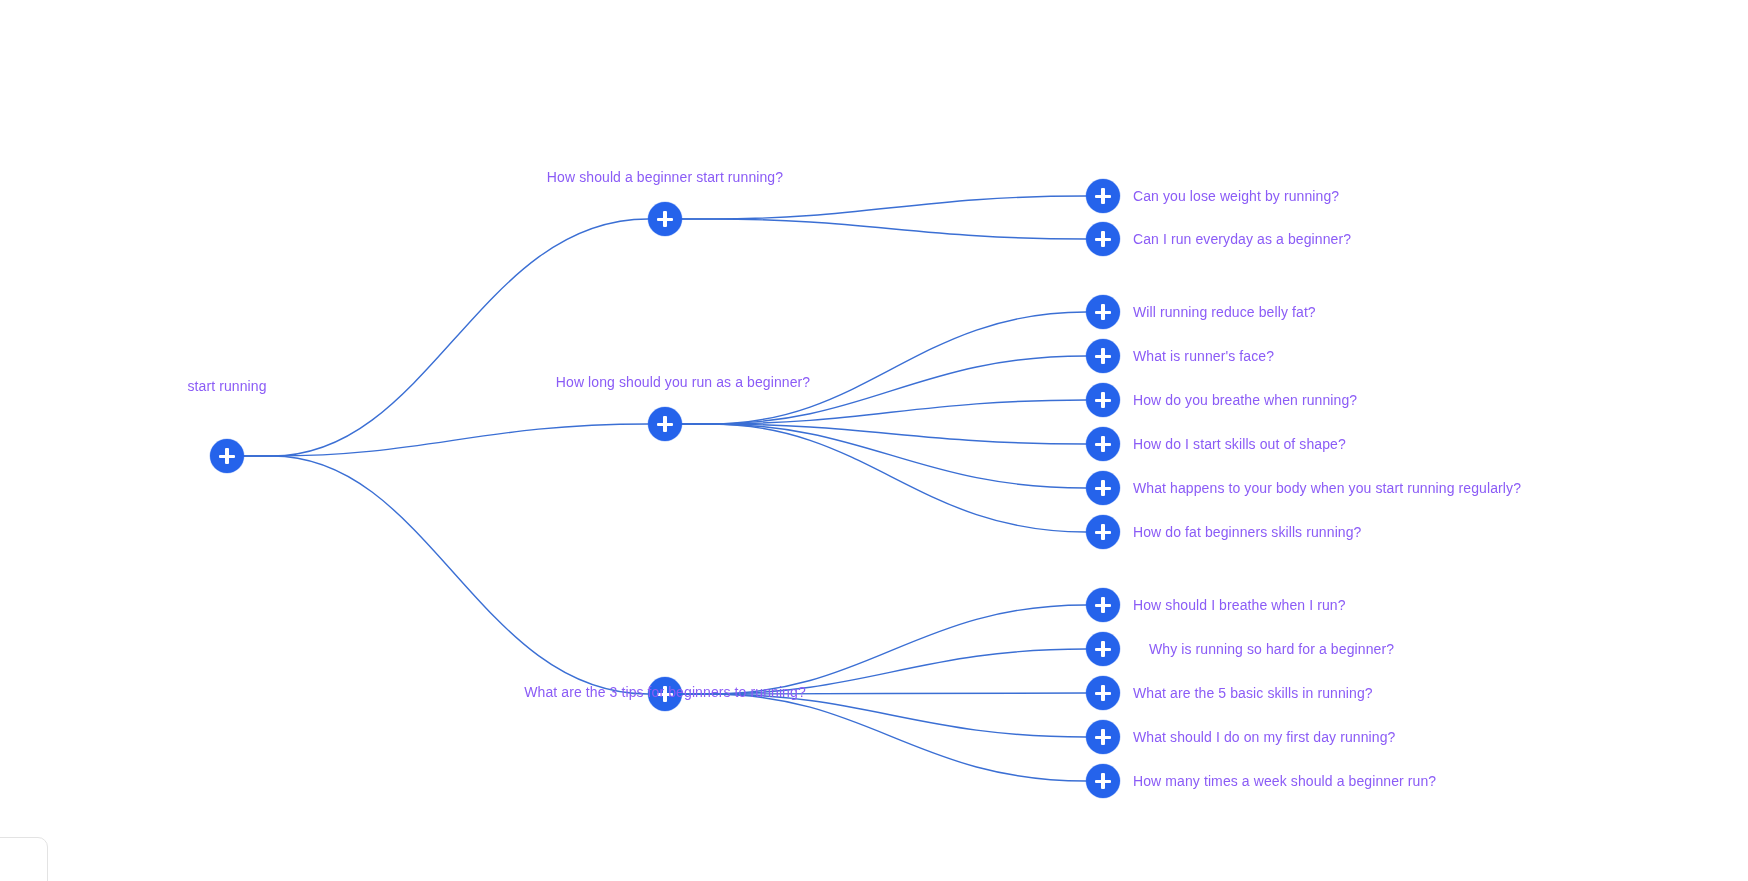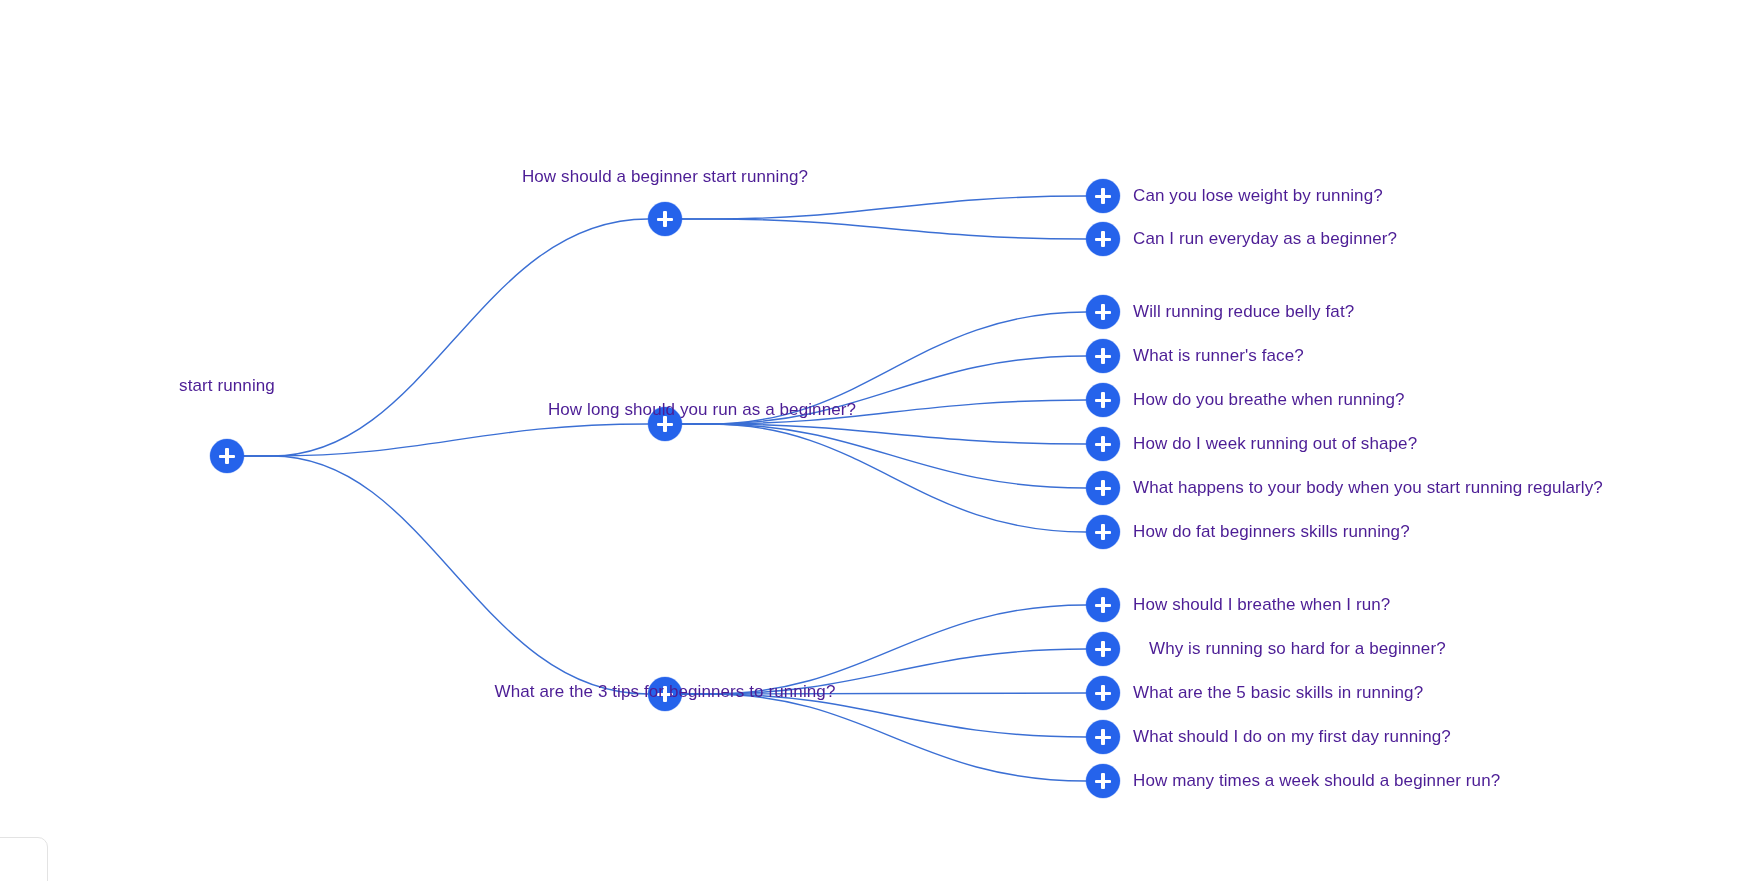--- a/index.html
+++ b/index.html
@@ -57,22 +57,22 @@
   }
   .node::after {
     left: 15.3px;
     top: 9px;
     width: 3.4px;
     height: 16px;
   }
 
   .node-label {
     position: absolute;
-    font-size: 17px;
-    color: #4c1d95;
+    font-size: 14px;
+    color: #8b5cf6;
     white-space: nowrap;
     letter-spacing: 0.1px;
     line-height: 20px;
   }
   .label-right {
     transform: translateY(-10px);
   }
   .label-above {
     transform: translate(-50%, -100%);
     text-align: center;
@@ -114,29 +114,29 @@
   <div id="node-layer">
       <div class="node" style="left: 227px; top: 456px;"><span></span></div>
       <div class="node-label label-above" style="left: 227px; top: 396px;">start running</div>
       <div class="node" style="left: 665px; top: 219px;"><span></span></div>
       <div class="node-label label-above" style="left: 665px; top: 187px;">How should a beginner start running?</div>
       <div class="node" style="left: 1103px; top: 196px;"><span></span></div>
       <div class="node-label label-right" style="left: 1133px; top: 196px;">Can you lose weight by running?</div>
       <div class="node" style="left: 1103px; top: 239px;"><span></span></div>
       <div class="node-label label-right" style="left: 1133px; top: 239px;">Can I run everyday as a beginner?</div>
       <div class="node" style="left: 665px; top: 424px;"><span></span></div>
-      <div class="node-label label-above" style="left: 702px; top: 392px; margin-top: 28px;">How long should you run as a beginner?</div>
+      <div class="node-label label-above" style="left: 683px; top: 392px;">How long should you run as a beginner?</div>
       <div class="node" style="left: 1103px; top: 312px;"><span></span></div>
       <div class="node-label label-right" style="left: 1133px; top: 312px;">Will running reduce belly fat?</div>
       <div class="node" style="left: 1103px; top: 356px;"><span></span></div>
       <div class="node-label label-right" style="left: 1133px; top: 356px;">What is runner's face?</div>
       <div class="node" style="left: 1103px; top: 400px;"><span></span></div>
       <div class="node-label label-right" style="left: 1133px; top: 400px;">How do you breathe when running?</div>
       <div class="node" style="left: 1103px; top: 444px;"><span></span></div>
-      <div class="node-label label-right" style="left: 1133px; top: 444px;">How do I week running out of shape?</div>
+      <div class="node-label label-right" style="left: 1133px; top: 444px;">How do I start skills out of shape?</div>
       <div class="node" style="left: 1103px; top: 488px;"><span></span></div>
       <div class="node-label label-right" style="left: 1133px; top: 488px;">What happens to your body when you start running regularly?</div>
       <div class="node" style="left: 1103px; top: 532px;"><span></span></div>
       <div class="node-label label-right" style="left: 1133px; top: 532px;">How do fat beginners skills running?</div>
       <div class="node" style="left: 665px; top: 694px;"><span></span></div>
       <div class="node-label label-above" style="left: 665px; top: 662px; margin-top: 40px;">What are the 3 tips for beginners to running?</div>
       <div class="node" style="left: 1103px; top: 605px;"><span></span></div>
       <div class="node-label label-right" style="left: 1133px; top: 605px;">How should I breathe when I run?</div>
       <div class="node" style="left: 1103px; top: 649px;"><span></span></div>
       <div class="node-label label-right" style="left: 1133px; top: 649px; margin-left: 16px;">Why is running so hard for a beginner?</div>

